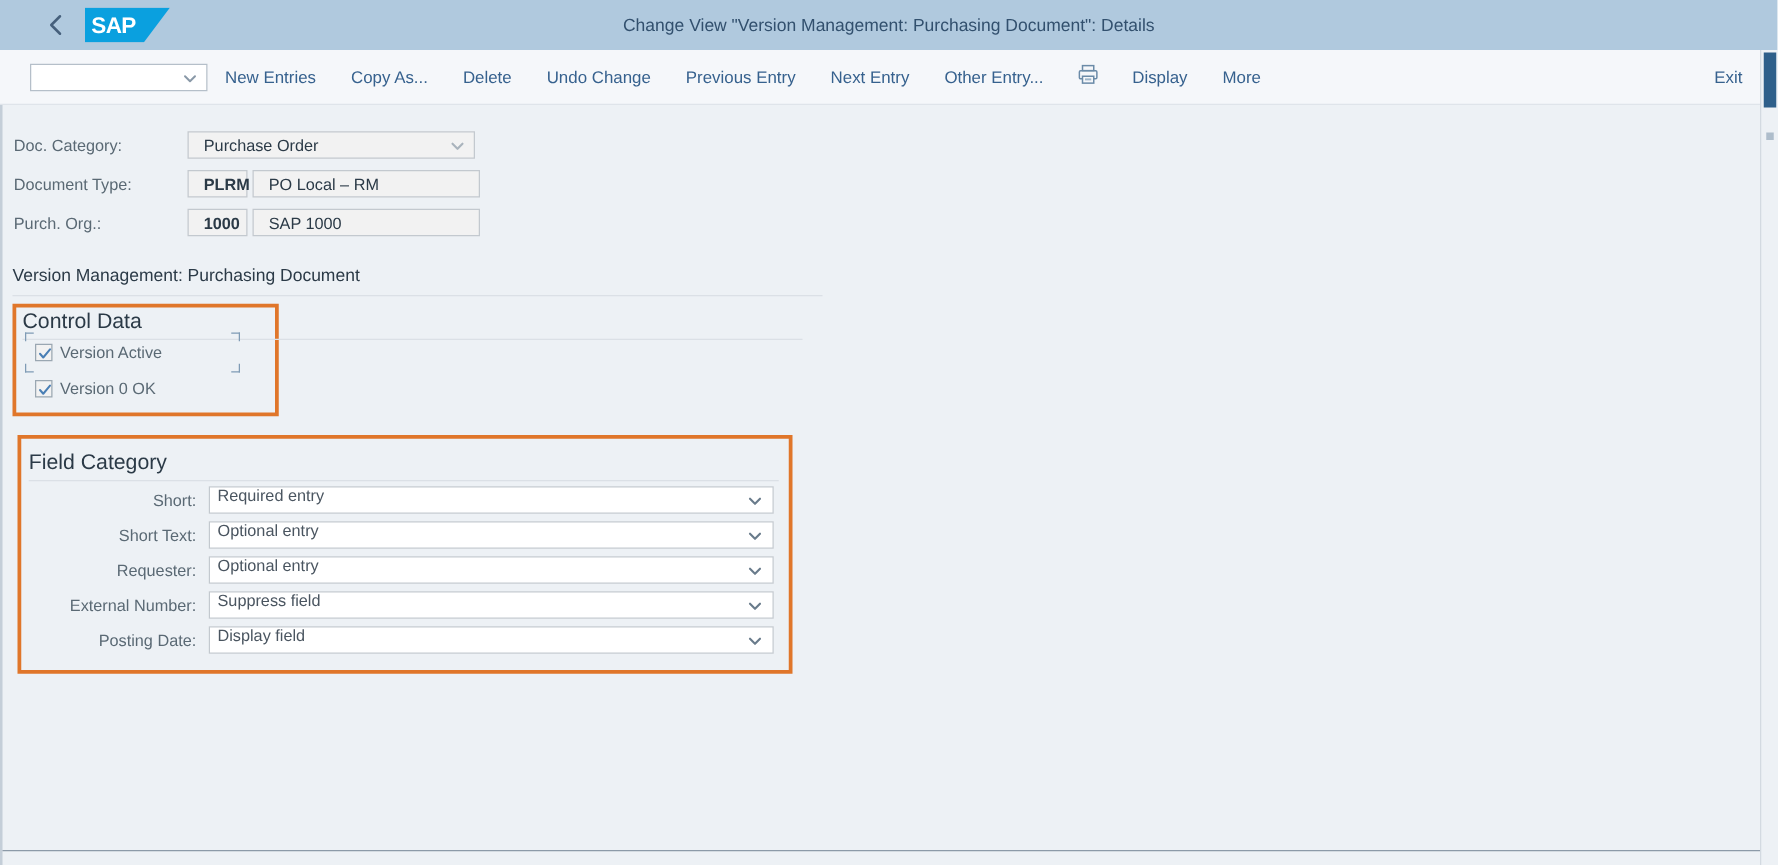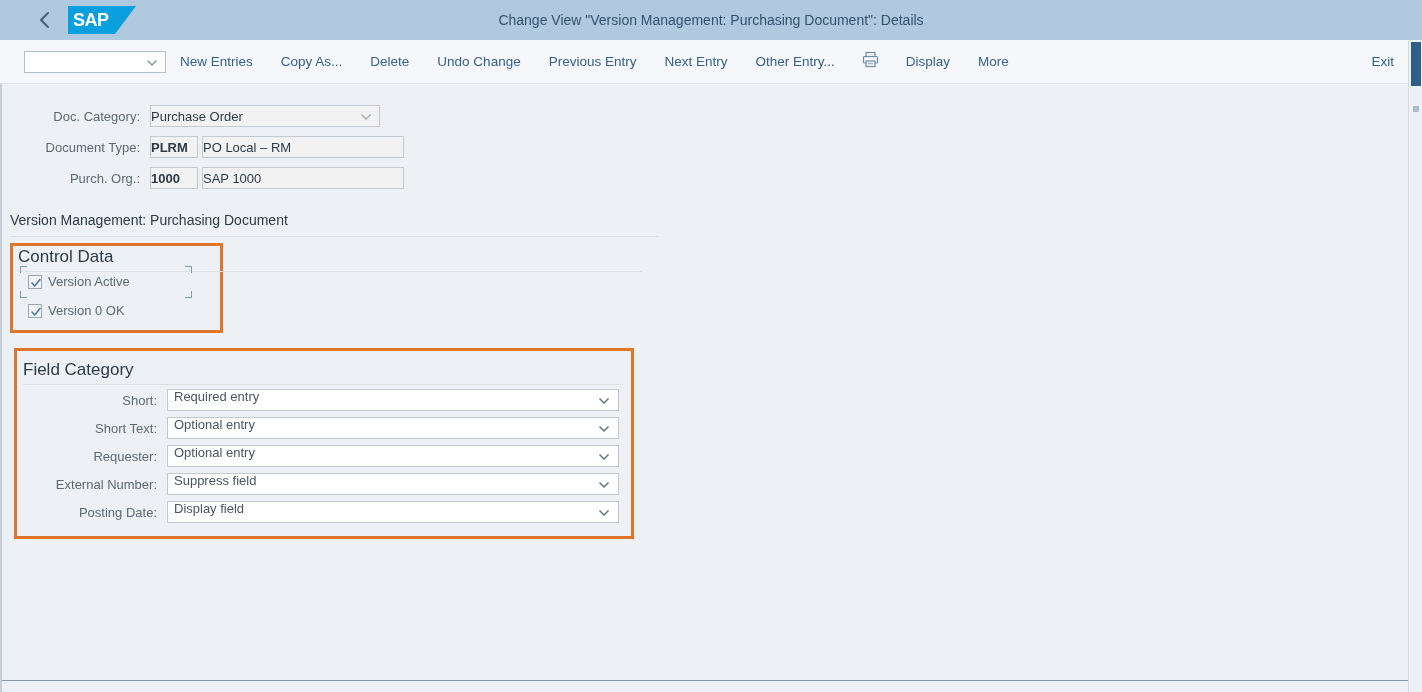--- a/index.html
+++ b/index.html
@@ -114,34 +114,34 @@
     position: absolute; left: 0; top: 84px;
     width: 1414px; height: 608px;
     background: #edf1f5;
     border-left: 2px solid #c4ced8;
   }
 
   
   .topform { position: absolute; left: 0; top: 18px; }
   .frow { display: flex; align-items: center; height: 28px; margin-bottom: 3px; }
   .flabel {
-    width: 148px; text-align: right; padding-right: 10px;
-    font-size: 13px; color: #5a6974;
+    width: 148px; padding-right: 10px;
+    font-size: 13px; color: #5a6974; padding-left: 9px;
   }
   .finput {
     height: 22px; background: #f2f2f2;
     border: 1px solid #c3c9cf;
     font-size: 13px; color: #2b3a47;
     display: flex; align-items: center;
-    padding: 0 0;
+    padding: 0 12px;
   }
   .finput.sel { width: 230px; position: relative; padding-right: 24px; cursor: pointer; }
   .finput.sel .chev { position: absolute; right: 6px; top: 4px; }
   .finput.code { width: 48px; font-weight: bold; margin-right: 4px; }
-  .finput.desc { width: 202px; }
+  .finput.desc { width: 182px; }
 
   
   .sect-title {
     position: absolute; left: 8px; top: 128px;
     font-size: 14px; color: #2b3a47;
   }
   .sect-rule {
     position: absolute; left: 8px; top: 152px;
     width: 648px; height: 1px; background: #dbe0e6;
   }

